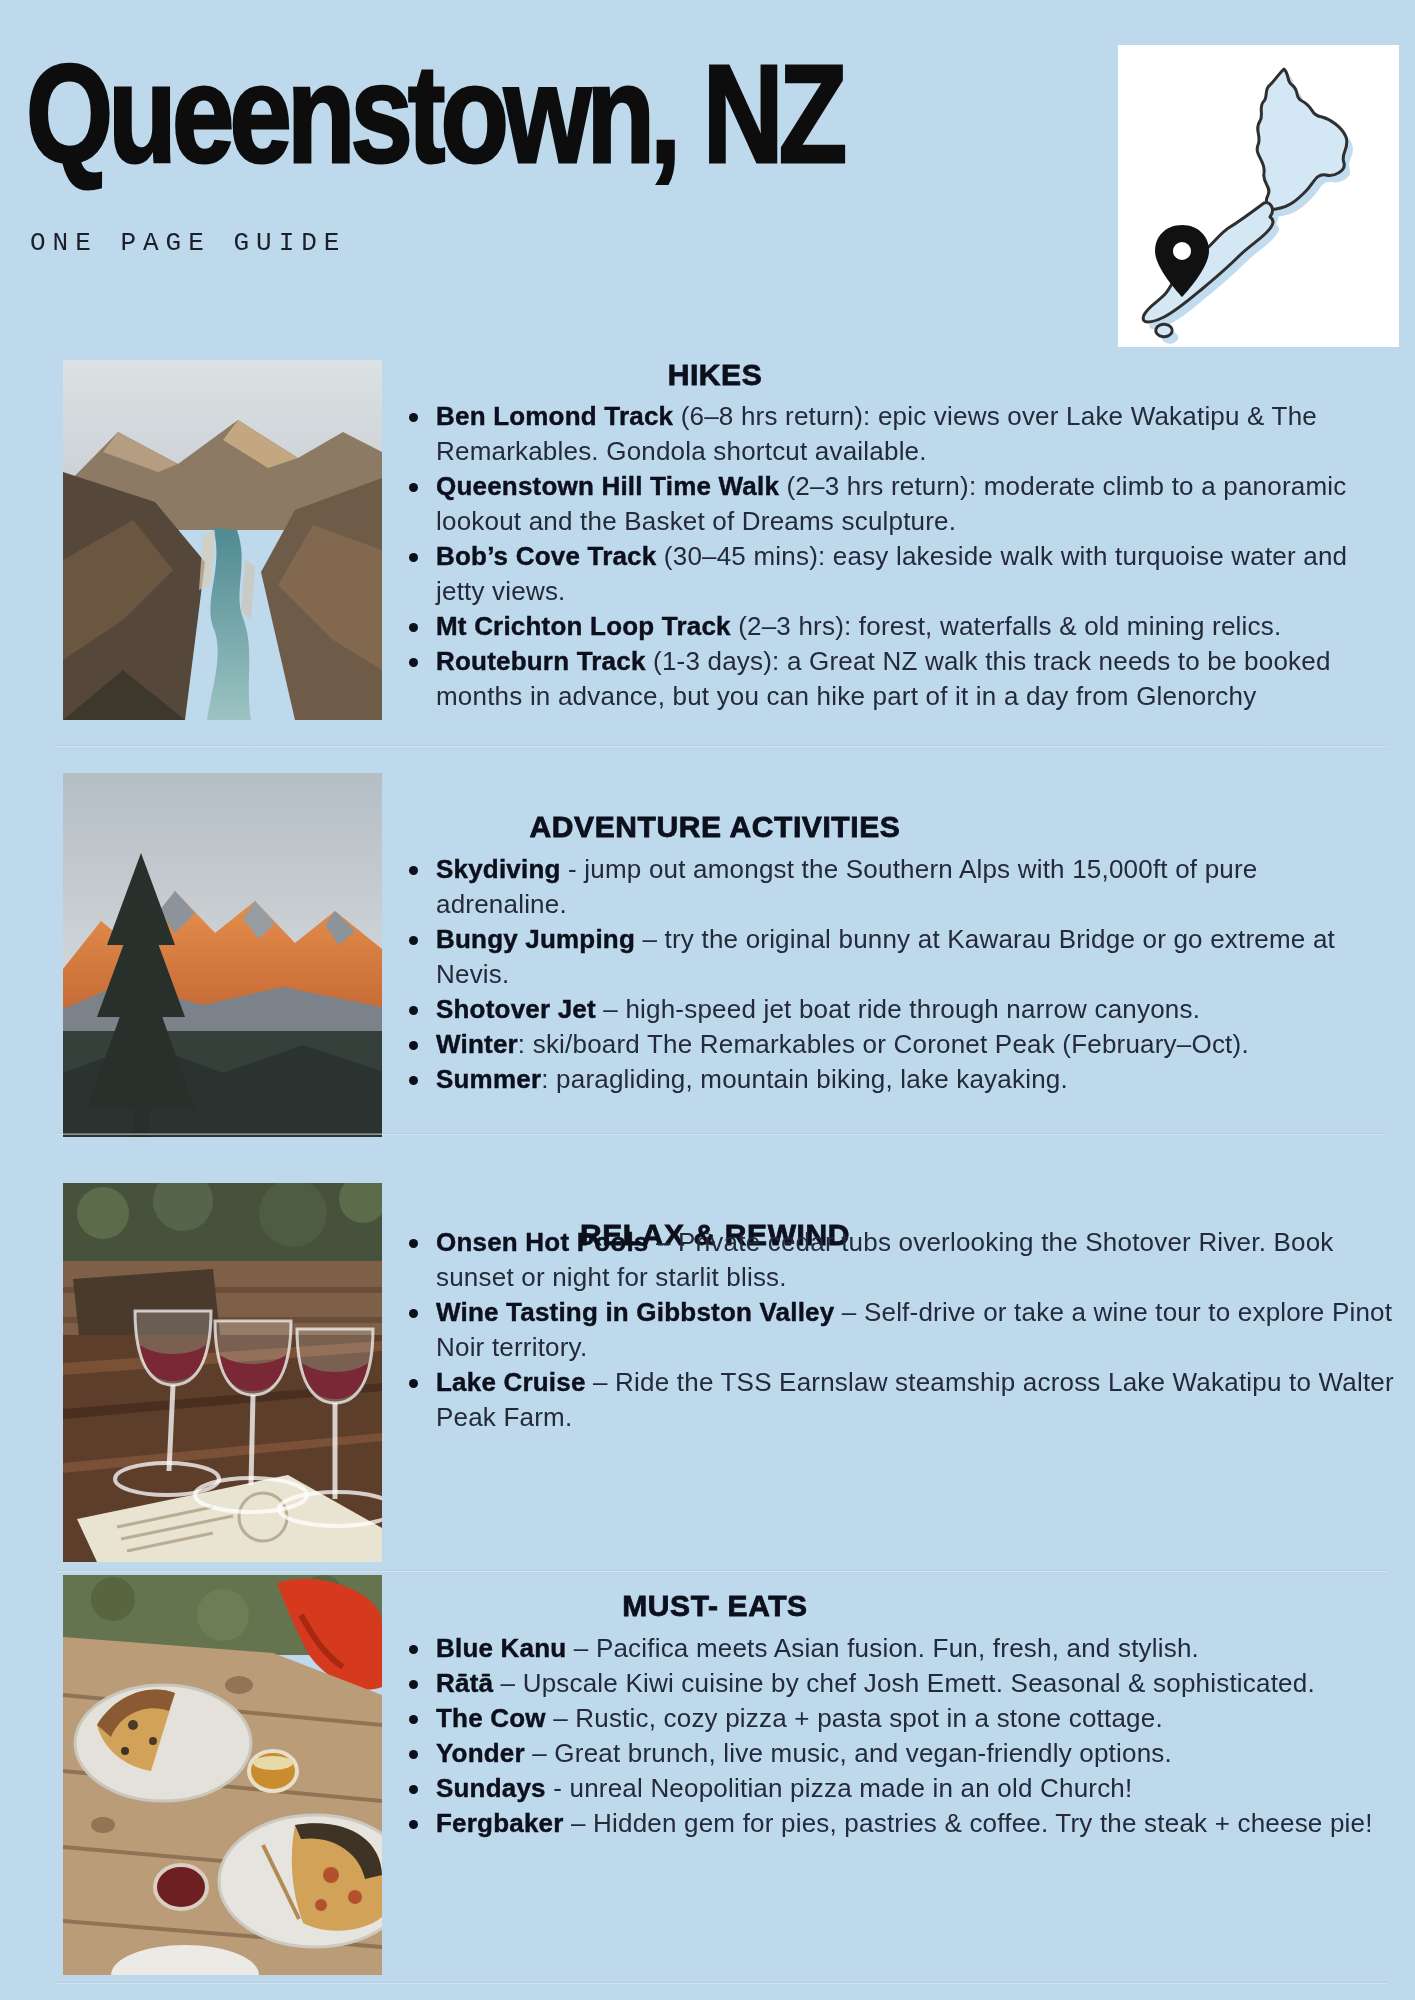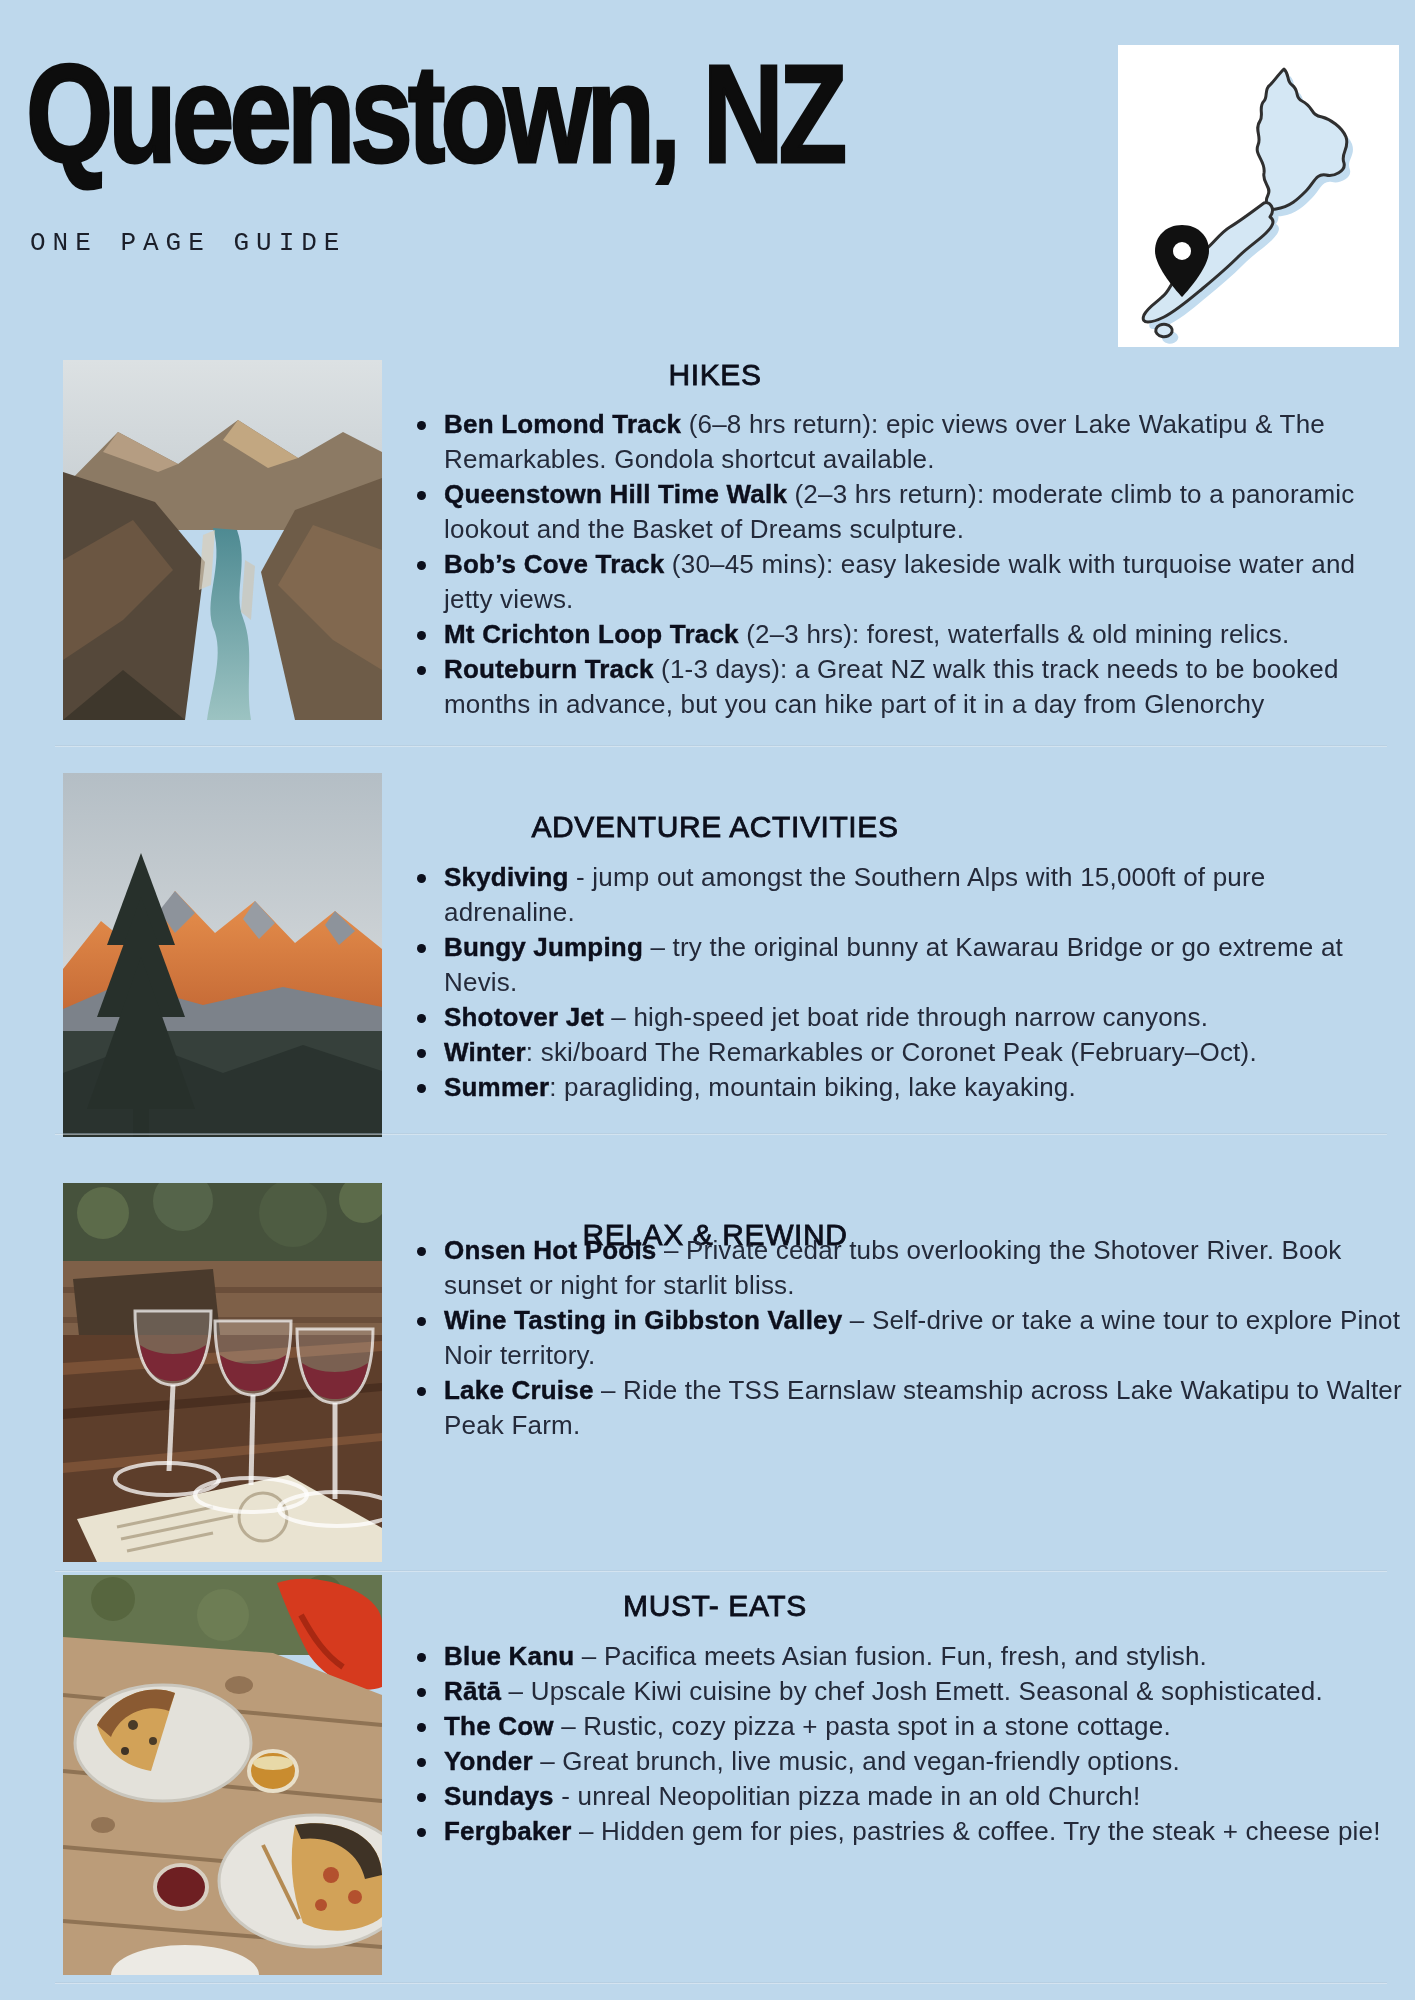--- a/index.html
+++ b/index.html
@@ -28,25 +28,25 @@
     background:#ffffff;
   }
 
   
   .divider{
     position:absolute;left:55px;width:1332px;height:2px;
     background:linear-gradient(to bottom, rgba(140,170,195,.40), rgba(255,255,255,.55));
   }
   .sec-title{
     position:absolute;left:70px;width:1290px;text-align:center;
-    font-size:30px;font-weight:400;color:#0c0f1c;
+    font-size:30px;font-weight:700;color:#0c0f1c;
     letter-spacing:.6px;-webkit-text-stroke:.8px #0c0f1c;
   }
   .sec-list{
-    position:absolute;left:405px;width:958px;margin:9px;padding:0 0 0 30px;
+    position:absolute;left:405px;width:958px;margin:1px;padding:0 0 0 30px;
     list-style:none;font-size:26px;line-height:35px;letter-spacing:.2px;
   }
   .sec-list li{position:relative;margin:0;}
   .sec-list li::before{
     content:"";position:absolute;left:-27px;top:14px;width:9px;height:9px;
     border-radius:50%;background:#0c0f1c;
   }
   .sec-list b{font-weight:700;color:#0c0f1c;-webkit-text-stroke:.4px #0c0f1c;}
 
   .photo{position:absolute;left:63px;width:319px;overflow:hidden;}

